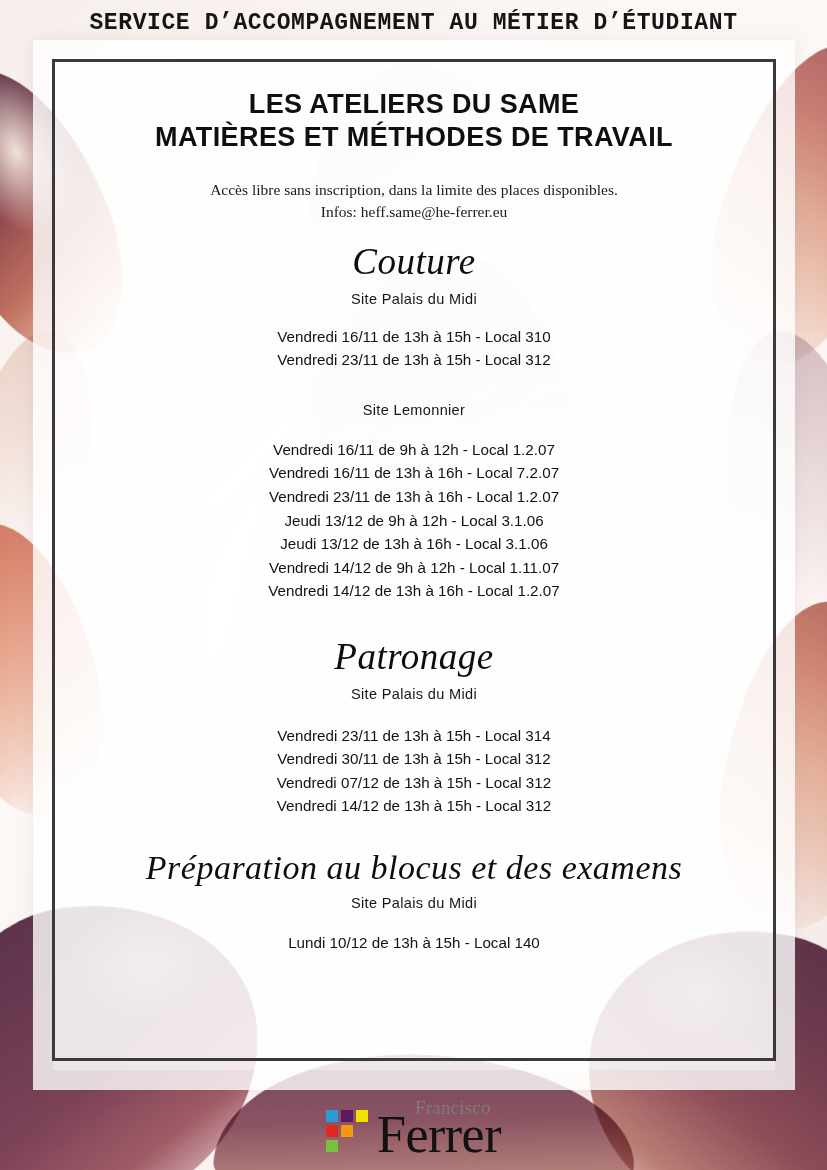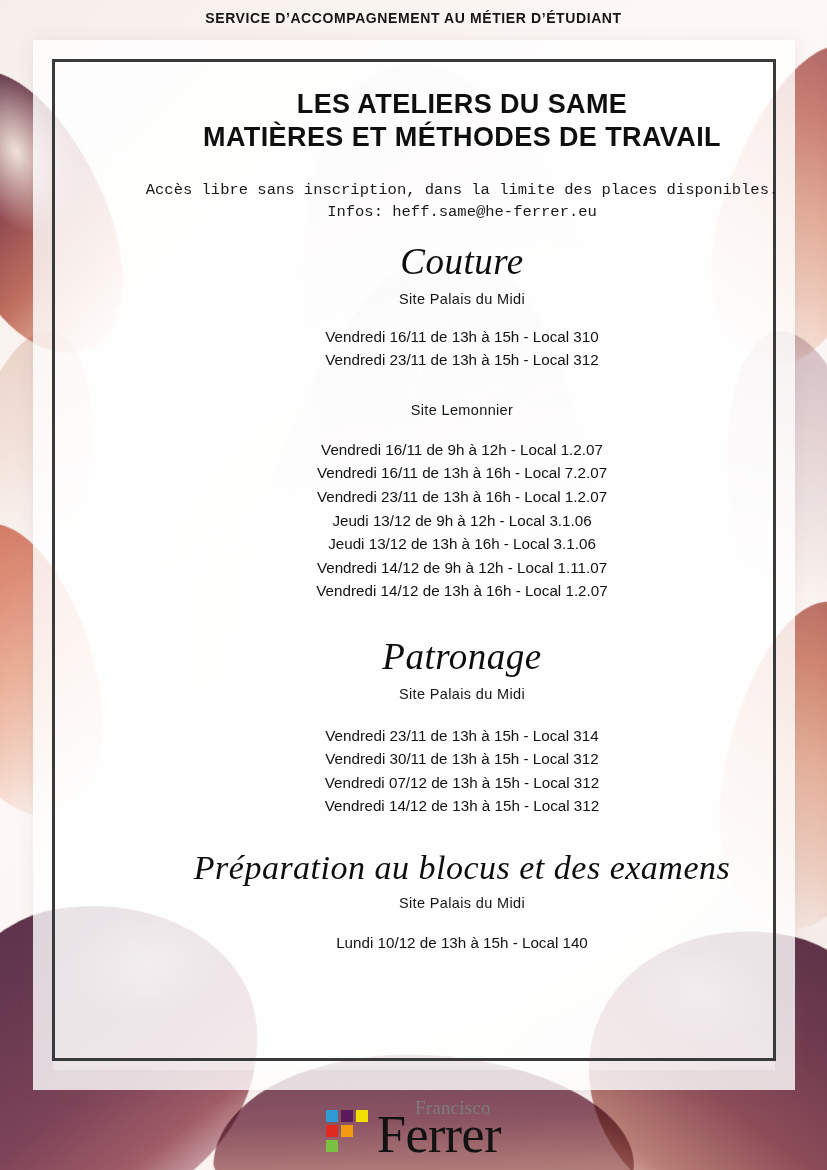--- a/index.html
+++ b/index.html
@@ -139,23 +139,23 @@
     background: linear-gradient(90deg, rgba(255,255,255,0) 0%, rgba(255,255,255,.9) 50%, rgba(255,255,255,0) 100%);
     height: 2px;
     opacity: .8;
   }
 
   
   .top-title {
     position: absolute;
     top: 10px; left: 0; right: 0;
     text-align: center;
-    font-family: Liberation Sans, sans-serif;
+    font-family: Liberation Mono, monospace;
     font-weight: 700;
-    font-size: 14px;
+    font-size: 23px;
     letter-spacing: .6px;
     color: #151515;
     z-index: 30;
     white-space: nowrap;
   }
 
   
   .sheet {
     position: absolute;
     left: 33px; top: 40px;
@@ -182,39 +182,38 @@
   
   .content {
     position: absolute;
     left: 52px; top: 59px;
     width: 724px; height: 1002px;
     z-index: 25;
     text-align: center;
     color: #111;
     box-sizing: border-box;
     padding: 0 24px;
-    margin-left: 48px;
   }
 
   .main-title {
     font-family: "Liberation Sans", sans-serif;
     font-weight: 700;
     letter-spacing: .4px;
     color: #0f0f0f;
     line-height: 1.22;
   }
   .main-title .l1 { display: block; font-size: 27px; margin-top: 29px; }
   .main-title .l2 { display: block; font-size: 27px; }
 
   .intro {
     margin-top: 25px;
     font-size: 15.5px;
     line-height: 1.42;
     color: #1a1a1a;
-    font-family: Liberation Mono, monospace;
+    font-family: Liberation Serif, serif;
   }
   .intro div { display: block; }
 
   .section { margin-top: 20px; }
 
   .sec-title {
     font-family: "Liberation Serif", serif;
     font-style: italic;
     font-weight: 400;
     color: #0d0d0d;

